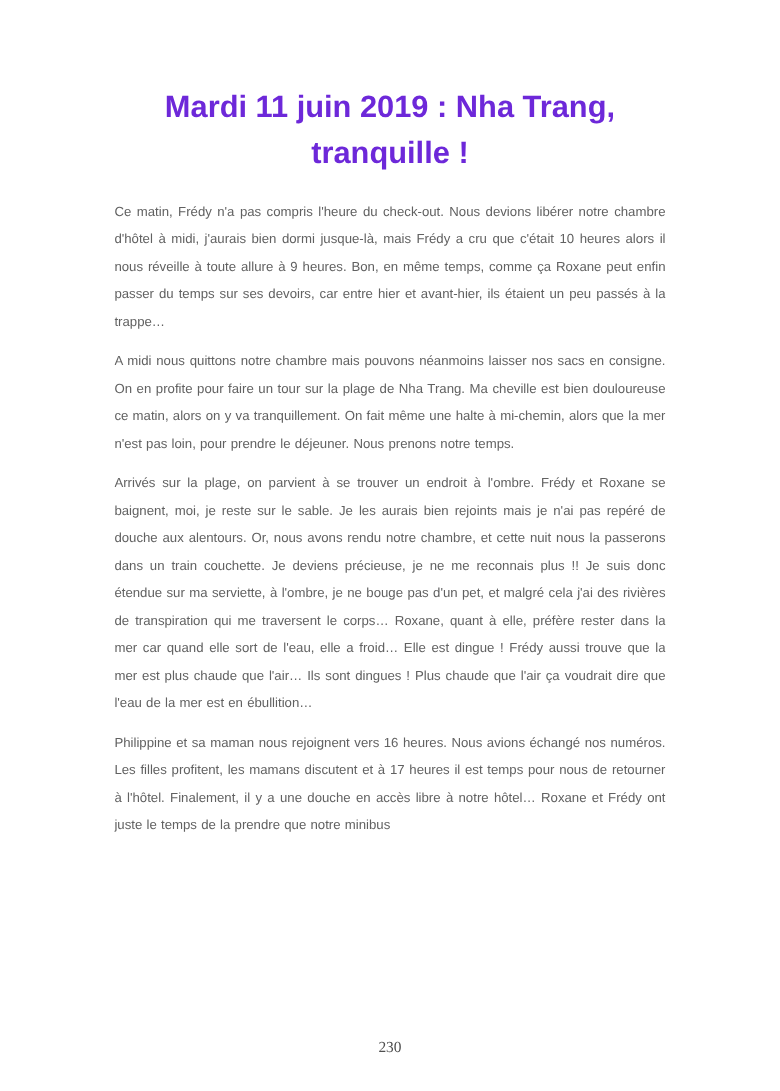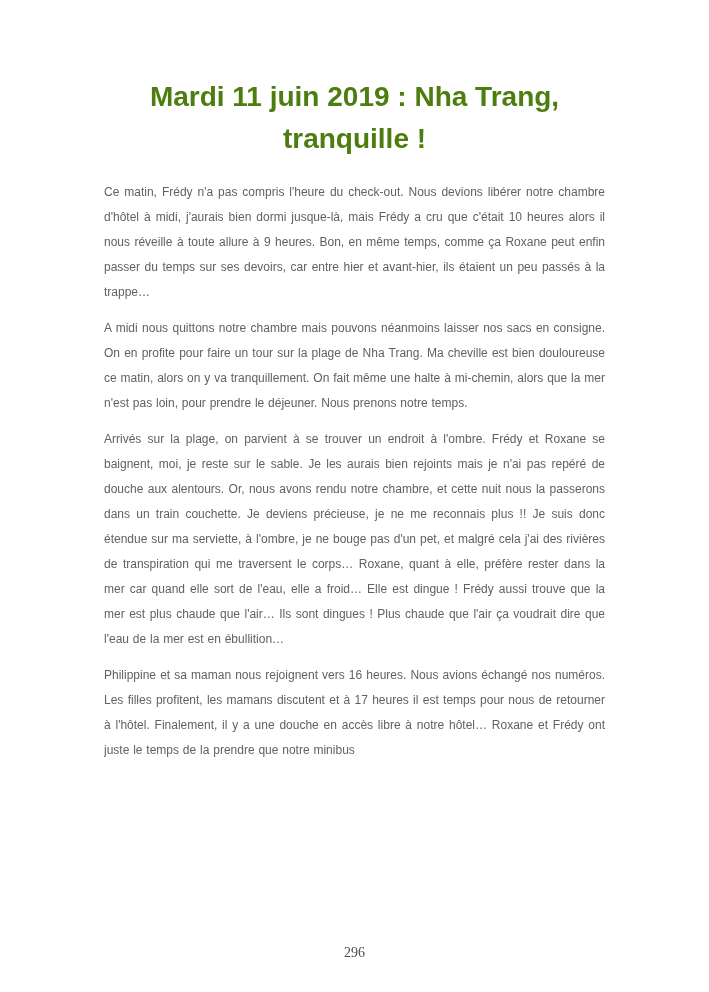--- a/index.html
+++ b/index.html
@@ -23,21 +23,21 @@
     position: absolute;
     top: 76px;
     left: 104px;
     width: 501px;
     margin: 0;
     font-family: "Liberation Sans", sans-serif;
     font-size: 28px;
     font-weight: 700;
     line-height: 42px;
     text-align: center;
-    color: #4d7c0f;
+    color: #6d28d9;
   }
   .article {
     position: absolute;
     top: 180px;
     left: 104px;
     width: 501px;
     bottom: 56px;
     overflow: hidden;
     font-size: 12px;
     line-height: 25px;
@@ -67,14 +67,14 @@
 <div class="page">
   <h1 class="title">Mardi 11 juin 2019 : Nha Trang, tranquille !</h1>
 
   <div class="article">
       <p>Ce matin, Frédy n'a pas compris l'heure du check-out. Nous devions libérer notre chambre d'hôtel à midi, j'aurais bien dormi jusque-là, mais Frédy a cru que c'était 10 heures alors il nous réveille à toute allure à 9 heures. Bon, en même temps, comme ça Roxane peut enfin passer du temps sur ses devoirs, car entre hier et avant-hier, ils étaient un peu passés à la trappe…</p>
       <p>A midi nous quittons notre chambre mais pouvons néanmoins laisser nos sacs en consigne. On en profite pour faire un tour sur la plage de Nha Trang. Ma cheville est bien douloureuse ce matin, alors on y va tranquillement. On fait même une halte à mi-chemin, alors que la mer n'est pas loin, pour prendre le déjeuner. Nous prenons notre temps.</p>
       <p>Arrivés sur la plage, on parvient à se trouver un endroit à l'ombre. Frédy et Roxane se baignent, moi, je reste sur le sable. Je les aurais bien rejoints mais je n'ai pas repéré de douche aux alentours. Or, nous avons rendu notre chambre, et cette nuit nous la passerons dans un train couchette. Je deviens précieuse, je ne me reconnais plus !! Je suis donc étendue sur ma serviette, à l'ombre, je ne bouge pas d'un pet, et malgré cela j'ai des rivières de transpiration qui me traversent le corps… Roxane, quant à elle, préfère rester dans la mer car quand elle sort de l'eau, elle a froid… Elle est dingue ! Frédy aussi trouve que la mer est plus chaude que l'air… Ils sont dingues ! Plus chaude que l'air ça voudrait dire que l'eau de la mer est en ébullition…</p>
       <p>Philippine et sa maman nous rejoignent vers 16 heures. Nous avions échangé nos numéros. Les filles profitent, les mamans discutent et à 17 heures il est temps pour nous de retourner à l'hôtel. Finalement, il y a une douche en accès libre à notre hôtel… Roxane et Frédy ont juste le temps de la prendre que notre minibus</p>
     </div>
 
-  <div class="page-number">296</div>
+  <div class="page-number">230</div>
 </div>
 
 </body></html>

